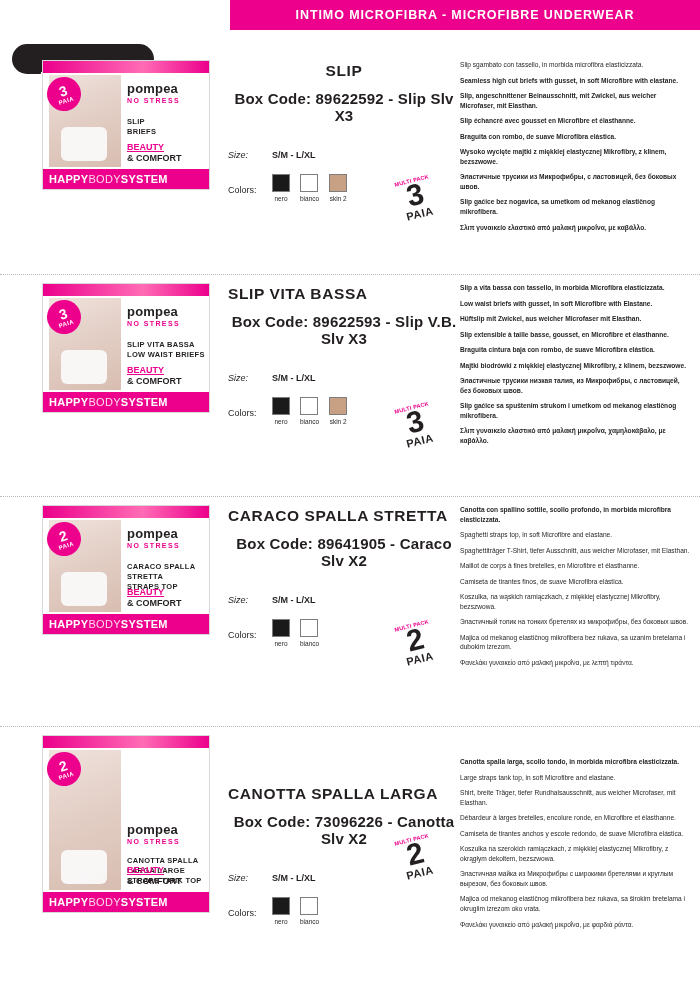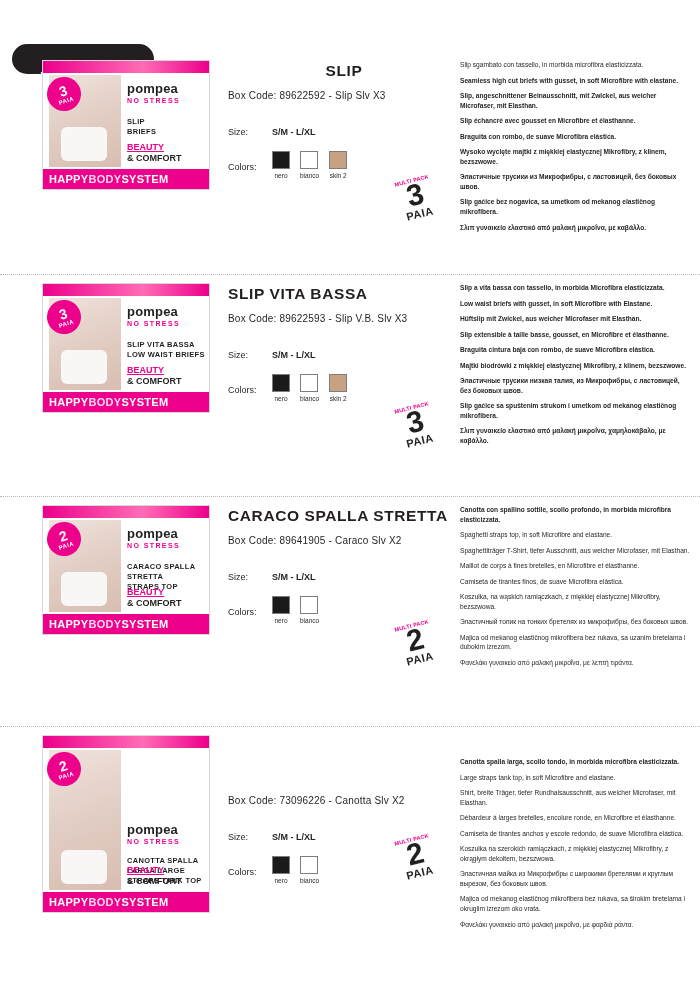--- a/index.html
+++ b/index.html
@@ -55,21 +55,21 @@
   .pack .pink-strip {
     position: absolute; left: 0; top: 0; width: 100%; height: 12px;
     background: linear-gradient(90deg,#ec008c 0%, #ff6cb5 60%, #ec008c 100%);
   }
   .pack .hbs {
     position: absolute; left: 0; bottom: 0; width: 100%; height: 20px;
     background: #ec008c; color: #fff;
     font-size: 11px; font-weight: bold; letter-spacing: .3px;
     display: flex; align-items: center; padding-left: 6px;
   }
-  .pack .hbs .mid { color: #ffd9ec; font-weight: bold; }
+  .pack .hbs .mid { color: #ffd9ec; font-weight: normal; }
   .pack .model {
     position: absolute; left: 6px; top: 14px; width: 72px; bottom: 22px;
     background: linear-gradient(160deg,#efe2dc 0%, #e3cfc6 45%, #d8bdb1 100%);
   }
   .pack .model:after {
     content: ""; position: absolute; left: 12px; bottom: 6px;
     width: 46px; height: 34px; border-radius: 6px;
     background: #fbfbfb; opacity: .92;
   }
   .pack .brand {
@@ -103,28 +103,28 @@
   .pack .corner-badge .t { font-size: 6px; letter-spacing: .4px; }
 
   
   .center { position: absolute; left: 228px; top: 10px; width: 232px; }
   .pname {
     font-size: 15.5px; font-weight: bold; color: #231f20;
     letter-spacing: .6px; text-align: center;
   }
   .pname.left { text-align: left; }
   .boxcode {
-    margin-top: 10px; font-size: 10px; font-weight: normal; color: #231f20;
-    letter-spacing: .2px;
+    margin-top: 10px; font-size: 15px; font-weight: bold; color: #231f20;
+    text-align: center; letter-spacing: .2px;
   }
   .sizerow {
     margin-top: 26px; font-size: 9px; color: #231f20;
     display: flex; align-items: center;
   }
-  .sizerow .lbl { width: 44px; }
+  .sizerow .lbl { width: 44px; font-style: italic; }
   .sizerow .val { font-weight: bold; }
   .colorrow {
     margin-top: 14px; font-size: 9px; color: #231f20;
     display: flex; align-items: flex-start;
   }
   .colorrow .lbl { width: 44px; padding-top: 4px; margin-top: 7px; }
   .swatches { display: flex; gap: 10px; }
   .sw { width: 18px; height: 18px; border: 1px solid #7d7d7d; }
   .sw-name { font-size: 6.5px; text-align: center; margin-top: 3px; color: #231f20; }
 
@@ -145,20 +145,23 @@
   
   .desc { position: absolute; left: 460px; top: 8px; width: 232px; }
   .desc p { font-size: 6.6px; line-height: 1.45; margin-bottom: 6px; color: #231f20; }
   .desc p.bold { font-weight: bold; }
 </style>
 </head>
 <body>
 
 <div class="page">
 
+  <div class="header-bar">
+    <div class="title">INTIMO MICROFIBRA - MICROFIBRE UNDERWEAR</div>
+  </div>
 
   <div class="multipack">
     <span>MULTIPACK</span>
   </div>
 
   <div class="row first" style="top:52px; height:222px;">
     <div class="row-inner">
       <div class="pack">
         <div class="pink-strip"></div>
         <div class="model"></div>
@@ -382,20 +385,21 @@
           <div class="b2">&amp; COMFORT</div>
         </div>
         <div class="hbs">
           <span>HAPPY</span>
             <span class="mid">BODY</span>
             <span>SYSTEM</span>
         </div>
       </div>
 
       <div class="center" style="top:58px">
+        <div class="pname left">CANOTTA SPALLA LARGA</div>
         <div class="boxcode">Box Code: 73096226 - Canotta Slv X2</div>
         <div class="sizerow">
           <span class="lbl">Size:</span>
           <span class="val">S/M - L/XL</span>
         </div>
         <div class="colorrow">
           <span class="lbl">Colors:</span>
           <div class="swatches">
             <div>
               <div class="sw" style="background:#1a1a1a"></div>

